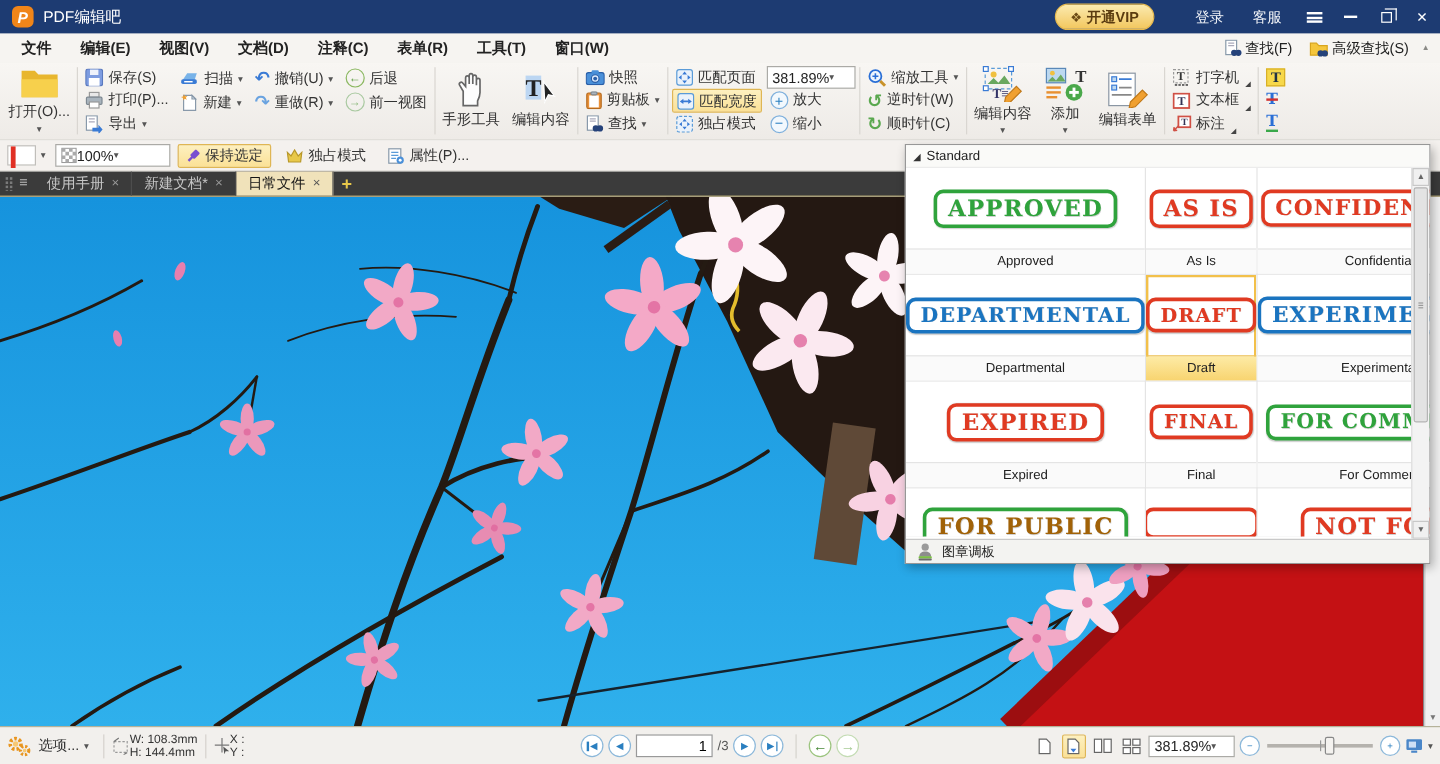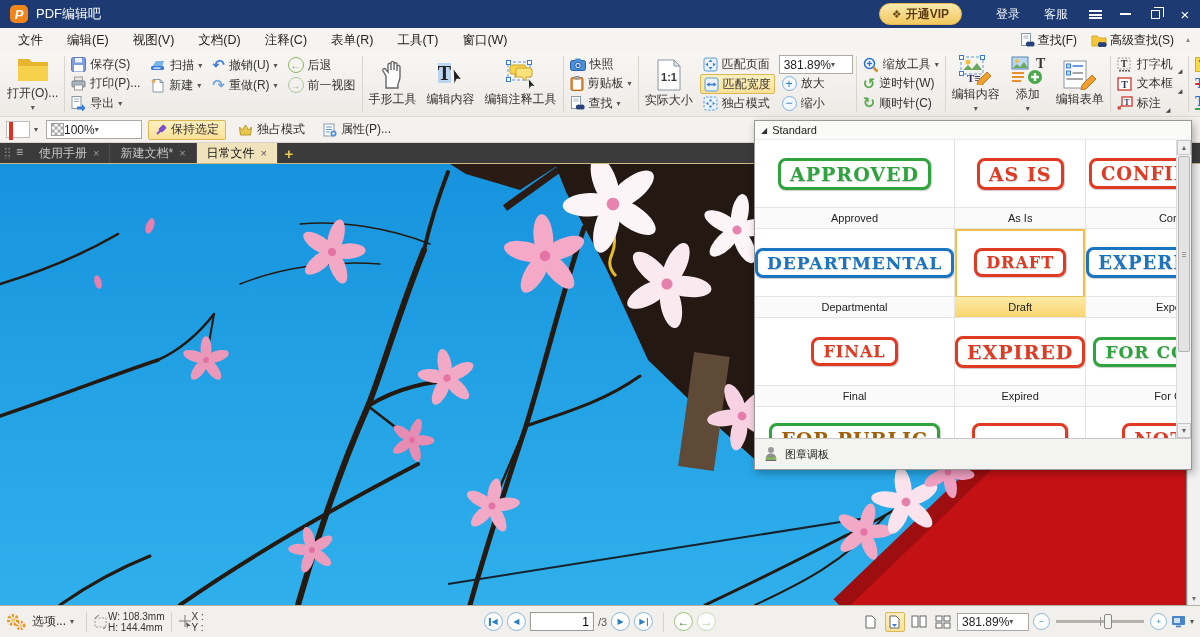--- a/index.html
+++ b/index.html
@@ -26,21 +26,21 @@
   .winbtn { width:30px; height:28px; display:flex; align-items:center; justify-content:center; }
   .hamb { width:13px; height:9px; border-top:2px solid #fff; border-bottom:2px solid #fff; position:relative; }
   .hamb::after { content:""; position:absolute; left:0; top:2.5px; width:13px; height:2px; background:#fff; }
   .minim { width:11px; height:2px; background:#fff; }
   .restore { width:9px; height:9px; border:1.5px solid #fff; position:relative; }
   .restore::before { content:""; position:absolute; top:-4px; left:2.5px; width:9px; height:9px; border:1.5px solid #fff; border-bottom:none; border-left:none; }
   .closex { font-size:15px; color:#fff; }
 
   
   .menubar { height:24px; background:#f6f4f1; display:flex; align-items:center; padding-left:6px; flex:none; }
-  .menu-item { padding:0 12px; font-size:12.5px; color:#222; line-height:24px; }
+  .menu-item { padding:0 12px; font-size:12.5px; color:#222; line-height:24px;font-weight:bold; }
   .menu-right { margin-left:auto; display:flex; align-items:center; gap:2px; padding-right:6px; }
   .mr-btn { display:flex; align-items:center; gap:3px; padding:0 6px; color:#222; }
   .corner-top { width:12px; height:14px; color:#8a8a86; font-size:8px; line-height:14px; text-align:center; }
 
   
   .toolbar { height:65px; background:linear-gradient(#f8f6f3,#eeebe7); display:flex; align-items:stretch; flex:none; border-bottom:1px solid #dedbd6; padding:1px 2px; }
   .tb-sep { width:1px; background:#d9d6d1; margin:3px 1px; flex:none; }
   .bigbtn { display:flex; flex-direction:column; align-items:center; justify-content:center; padding:1px 5px; gap:1px; white-space:nowrap; }
   .bigbtn .lbl { font-size:12px; color:#333; }
   .col { display:flex; flex-direction:column; justify-content:flex-start; padding:2px 2px; }
@@ -92,21 +92,21 @@
   .stamp-box { border:3px solid; border-radius:8px; padding:2px 9px; background:#fff; box-shadow:0.5px 0.5px 1px rgba(0,0,0,.2); }
   .stamp-text { display:inline-block; font-family:"DejaVu Serif",serif; font-weight:bold; font-size:19px; letter-spacing:1px; white-space:nowrap; text-shadow:0.5px 0.5px 0 rgba(0,0,0,.18); }
   .sp-label { height:21px; border-top:1px solid #e4e4e4; background:#fafafa; display:flex; align-items:center; justify-content:center; font-size:11px; color:#222; }
   .sp-cell.selected { box-shadow:inset 0 0 0 2px #f2c04a; }
   .sp-cell.selected .sp-label { background:linear-gradient(#fdeba6,#f8d470); border-top:1px solid #edc25c; }
   .sp-scroll { position:absolute; right:0; top:0; bottom:0; width:15px; background:#f3f3f3; border-left:1px solid #dcdcdc; }
   .sp-scroll .sarr { position:absolute; left:0; right:0; height:15px; background:#f0f0f0; border:1px solid #c8c8c8; color:#666; font-size:7px; display:flex; align-items:center; justify-content:center; }
   .sp-scroll .sarr.down { bottom:0; }
   .sp-thumb { position:absolute; left:1px; right:1px; top:16px; height:196px; background:#e3e3e3; border:1px solid #b4b4b4; border-radius:2px; }
   .sp-thumb::after { content:""; position:absolute; left:3px; right:3px; top:50%; height:1px; background:#9a9a9a; box-shadow:0 -2px 0 #9a9a9a, 0 2px 0 #9a9a9a; }
-  .sp-footer { height:31px; border-top:1px solid #c9c9c9; background:#f3f3f1; display:flex; align-items:center; gap:6px; padding:0 8px; font-size:11px; color:#222; flex:none; }
+  .sp-footer { height:20px; border-top:1px solid #c9c9c9; background:#f3f3f1; display:flex; align-items:center; gap:6px; padding:0 8px; font-size:11px; color:#222; flex:none; }
 
   
   .statusbar { height:32px; background:#f2f0ed; border-top:1px solid #b5b29a; display:flex; align-items:center; padding:0 6px; flex:none; position:relative; }
   .sb-sep { width:1px; height:20px; background:#d5d2cd; margin:0 6px; }
   .sb-mini { font-size:10px; color:#333; line-height:11px; }
   .sb-center { position:absolute; left:50%; transform:translateX(-50%); display:flex; align-items:center; gap:4px; }
   .nav { width:19px; height:19px; border:1px solid #8cb8da; border-radius:50%; background:#fff; color:#2a7fc0;
     display:flex; align-items:center; justify-content:center; font-size:8px; gap:1px; }
   .nav .bar { width:1.5px; height:8px; background:#2a7fc0; }
   .nav.green { border-color:#9bc47e; color:#4a8b3a; font-size:12px; }
@@ -276,32 +276,20 @@
       <span class="lbl">手形工具</span>
     </div>
     <div class="bigbtn">
       <svg class="ico" width="30" height="30" viewBox="0 0 30 30">
           <rect x="2" y="3" width="13" height="20" fill="#bcd6f2"></rect>
           <text x="8.5" y="20" font-size="20" font-weight="bold" fill="#222" text-anchor="middle" font-family="serif">T</text>
           <path d="M17 8 l9 12 -5-1 -3 6z" fill="#222" stroke="#fff" stroke-width="1"></path>
         </svg>
       <span class="lbl">编辑内容</span>
     </div>
-    <div class="bigbtn">
-      <svg class="ico" width="34" height="30" viewBox="0 0 34 30">
-          <rect x="4" y="2" width="22" height="18" fill="none" stroke="#5a9bd8" stroke-dasharray="3 2"></rect>
-          <rect x="2.5" y="0.5" width="4" height="4" fill="#fff" stroke="#3a7bd5"></rect>
-          <rect x="23.5" y="0.5" width="4" height="4" fill="#fff" stroke="#3a7bd5"></rect>
-          <rect x="2.5" y="17.5" width="4" height="4" fill="#fff" stroke="#3a7bd5"></rect>
-          <path d="M8 5 h12 a2 2 0 0 1 2 2 v5 a2 2 0 0 1 -2 2 h-5 l-4 4 v-4 h-3 a2 2 0 0 1 -2-2 V7 a2 2 0 0 1 2-2z" fill="#f7d44a" stroke="#c9a227"></path>
-          <path d="M14 8 h12 a2 2 0 0 1 2 2 v5 a2 2 0 0 1 -2 2 h-4 v4 l-4-4 h-4 a2 2 0 0 1 -2-2 v-5 a2 2 0 0 1 2-2z" fill="#fbe27a" stroke="#c9a227"></path>
-          <path d="M24 18 l8 9 -4.5-1 -2.5 4.5z" fill="#222" stroke="#fff"></path>
-        </svg>
-      <span class="lbl">编辑注释工具</span>
-    </div>
     <div class="tb-sep"></div>
 
     <div class="col">
       <div class="r">
         <svg class="ico" width="16" height="13" viewBox="0 0 16 13">
             <rect x="0.5" y="2.5" width="15" height="10" rx="2" fill="#4a90d9" stroke="#2a5fa8"></rect>
             <rect x="5" y="0.5" width="6" height="3" rx="1" fill="#4a90d9"></rect>
             <circle cx="8" cy="7.5" r="3.2" fill="#dceafc" stroke="#2a5fa8"></circle>
             <circle cx="8" cy="7.5" r="1.6" fill="#2a5fa8"></circle>
           </svg>
@@ -323,28 +311,20 @@
             <line x1="3.5" y1="5" x2="8.5" y2="5" stroke="#aab"></line>
             <circle cx="8.5" cy="11" r="2.6" fill="#25427a"></circle>
             <circle cx="12" cy="11" r="2.6" fill="#25427a"></circle>
           </svg>
         <span>查找</span>
         <span class="caret">▾</span>
       </div>
     </div>
     <div class="tb-sep"></div>
 
-    <div class="bigbtn">
-      <svg class="ico" width="30" height="32" viewBox="0 0 30 32">
-          <path d="M4 1 h16 l6 6 v24 H4z" fill="#fff" stroke="#8a96a3"></path>
-          <path d="M20 1 l6 6 h-6z" fill="#dde4ec" stroke="#8a96a3"></path>
-          <text x="15" y="22" font-size="11" font-weight="bold" fill="#333" text-anchor="middle">1:1</text>
-        </svg>
-      <span class="lbl">实际大小</span>
-    </div>
 
     <div class="col">
       <div class="r">
         <svg class="ico" width="15" height="15" viewBox="0 0 15 15">
             <rect x="1" y="1" width="13" height="13" rx="2" fill="#eaf2fb" stroke="#5a9bd8"></rect>
             <path d="M7.5 2.5 l2 2.5 h-4z M7.5 12.5 l2-2.5 h-4z M2.5 7.5 l2.5-2 v4z M12.5 7.5 l-2.5-2 v4z" fill="#3a7bd5"></path>
           </svg>
         <span>匹配页面</span>
       </div>
       <div class="r hl">
@@ -751,29 +731,29 @@
         <div class="sp-label">Draft</div>
       </div>
       <div class="sp-cell">
         <div class="stamp-cellbody">
             <span class="stamp-box" style="border-color: rgb(26, 116, 192);"><span class="stamp-text" style="color: rgb(26, 116, 192); font-size: 18px;">EXPERIMENTAL</span></span>
           </div>
         <div class="sp-label">Experimental</div>
       </div>
       <div class="sp-cell">
         <div class="stamp-cellbody">
+            <span class="stamp-box" style="border-color: rgb(224, 58, 34);"><span class="stamp-text" style="color: rgb(224, 58, 34); font-size: 19px;">EXPIRED</span></span>
+          </div>
+        <div class="sp-label">Expired</div>
+      </div>
+      <div class="sp-cell">
+        <div class="stamp-cellbody">
             <span class="stamp-box" style="border-color: rgb(224, 58, 34);"><span class="stamp-text" style="color: rgb(224, 58, 34); font-size: 16px;">FINAL</span></span>
           </div>
         <div class="sp-label">Final</div>
-      </div>
-      <div class="sp-cell">
-        <div class="stamp-cellbody">
-            <span class="stamp-box" style="border-color: rgb(224, 58, 34);"><span class="stamp-text" style="color: rgb(224, 58, 34); font-size: 19px;">EXPIRED</span></span>
-          </div>
-        <div class="sp-label">Expired</div>
       </div>
       <div class="sp-cell">
         <div class="stamp-cellbody">
             <span class="stamp-box" style="border-color: rgb(47, 163, 60);"><span class="stamp-text" style="color: rgb(47, 163, 60); font-size: 17px;">FOR COMMENT</span></span>
           </div>
         <div class="sp-label">For Comment</div>
       </div>
       <div class="sp-cell clip">
         <div class="stamp-cellbody">
             <span class="stamp-box" style="border-color: rgb(47, 163, 60);"><span class="stamp-text" style="color: #a16207; font-size: 19px;">FOR PUBLIC</span></span>

